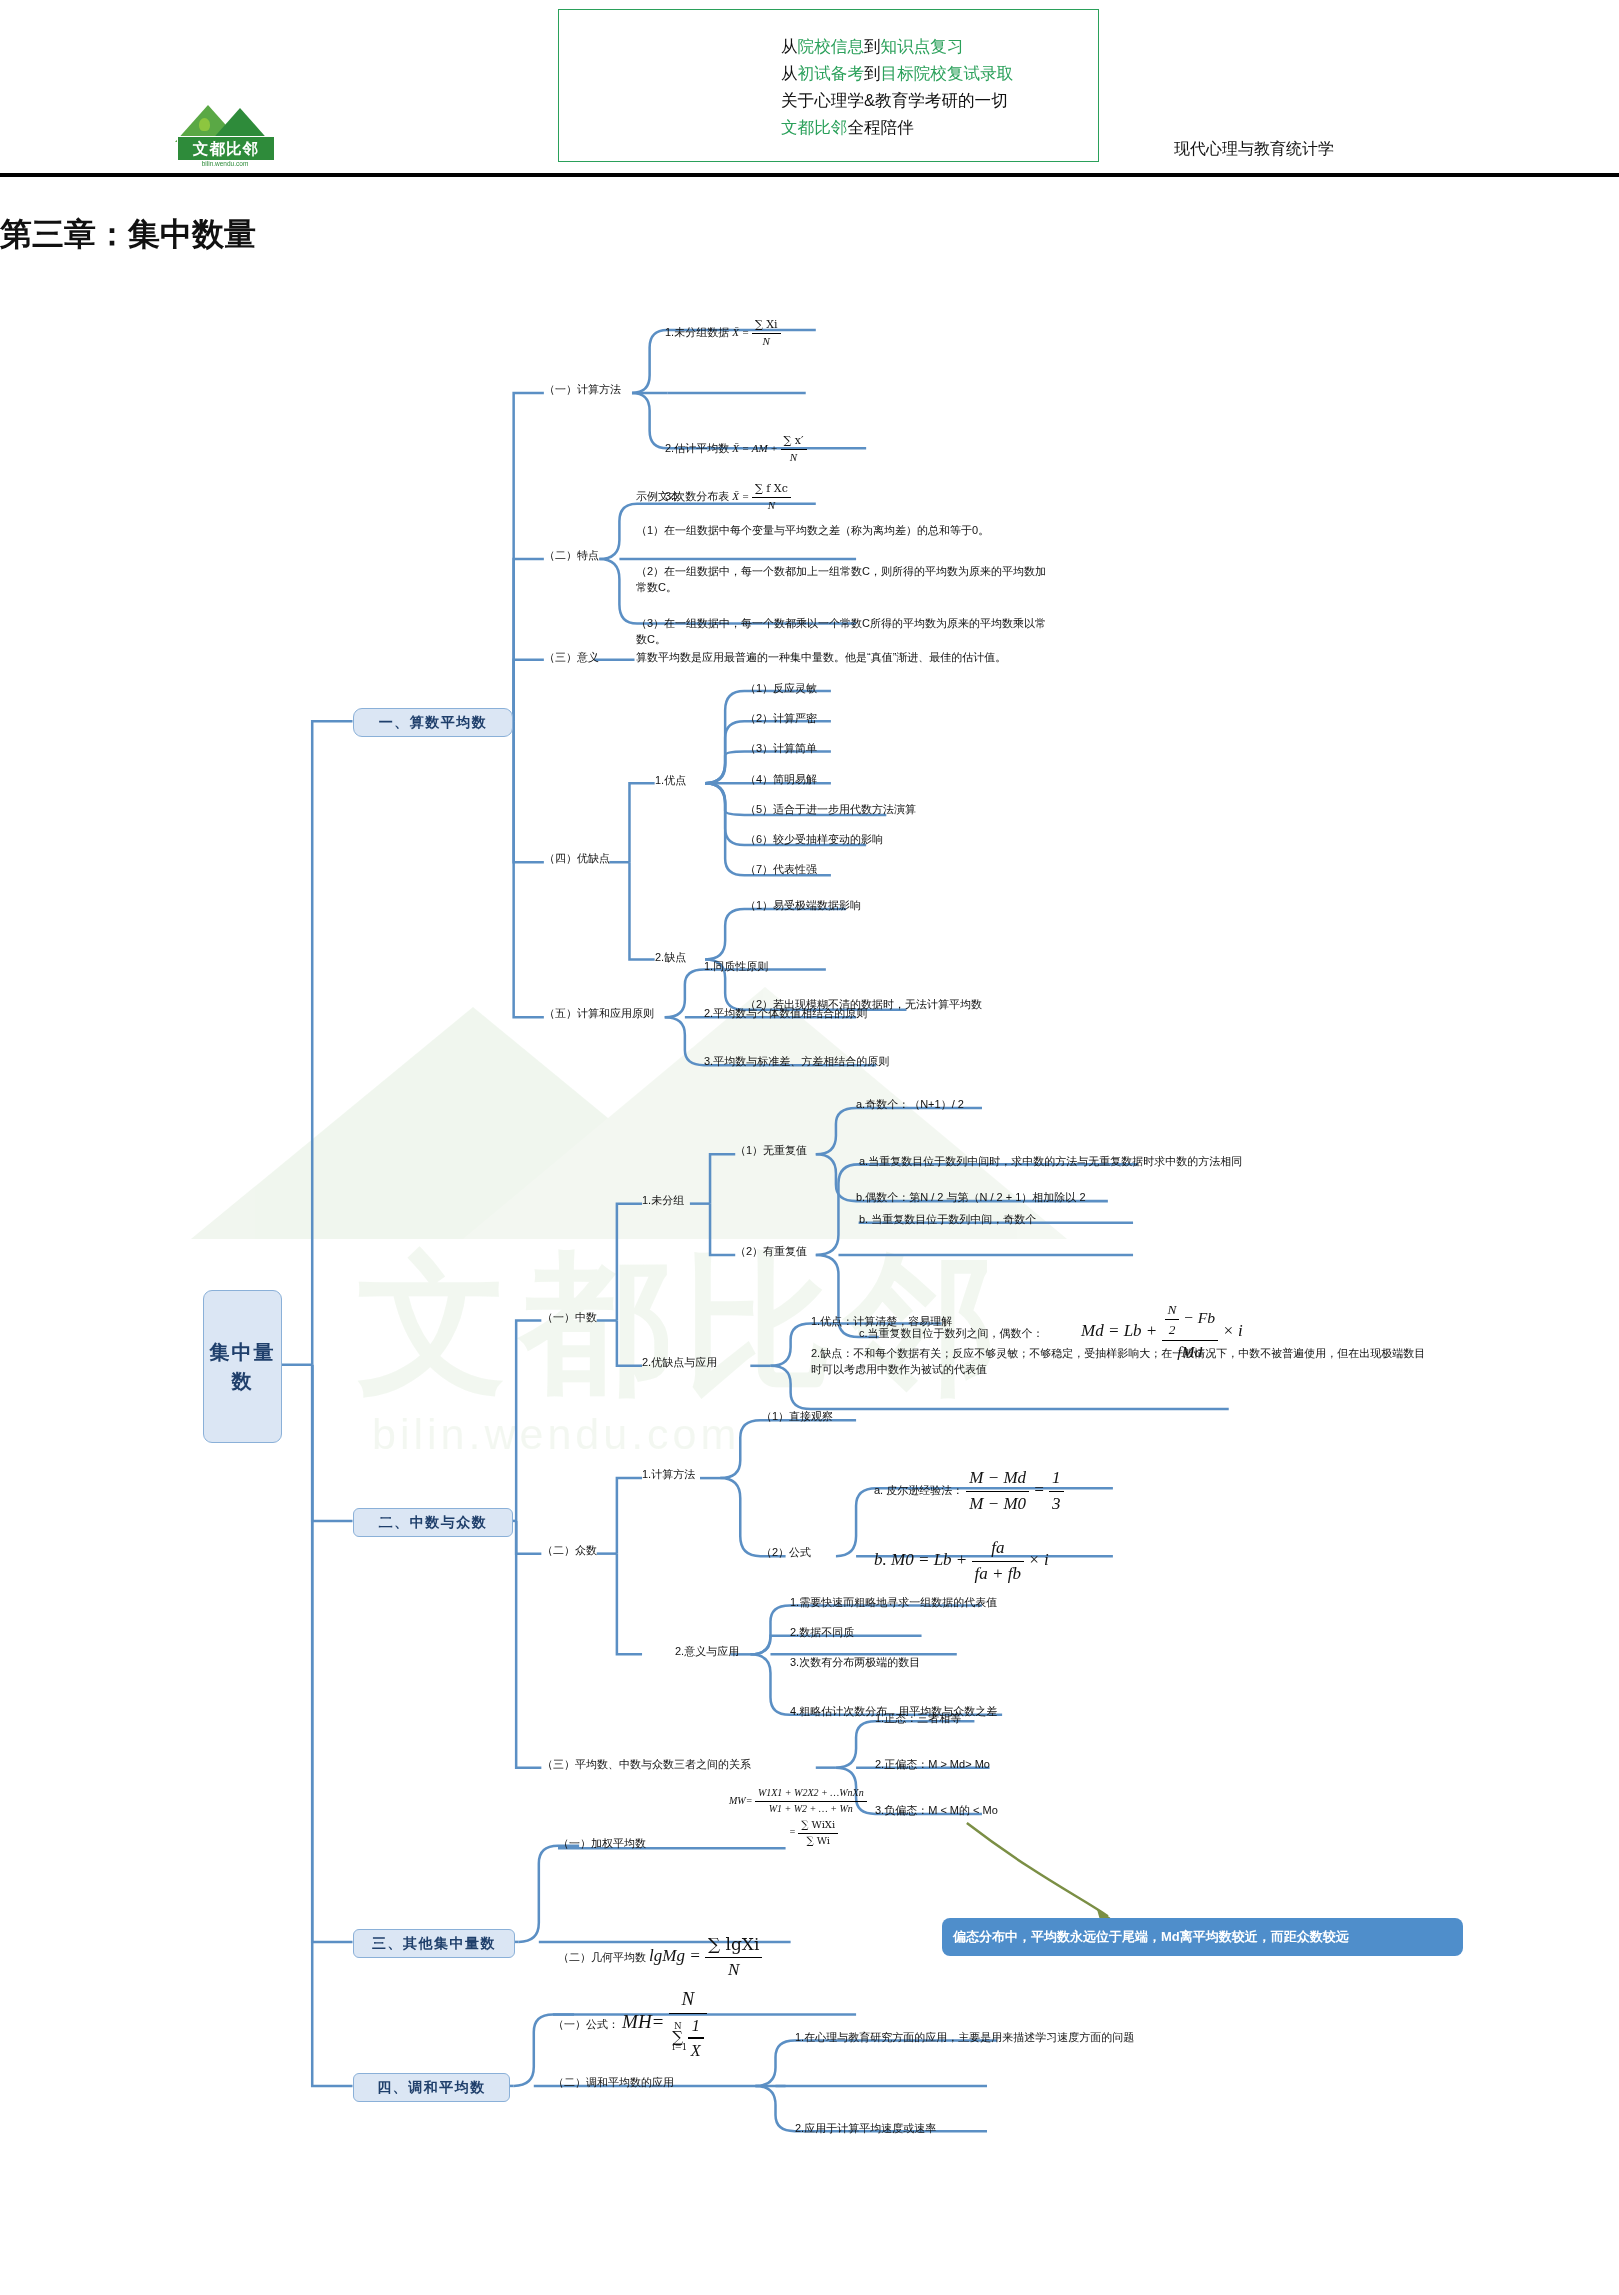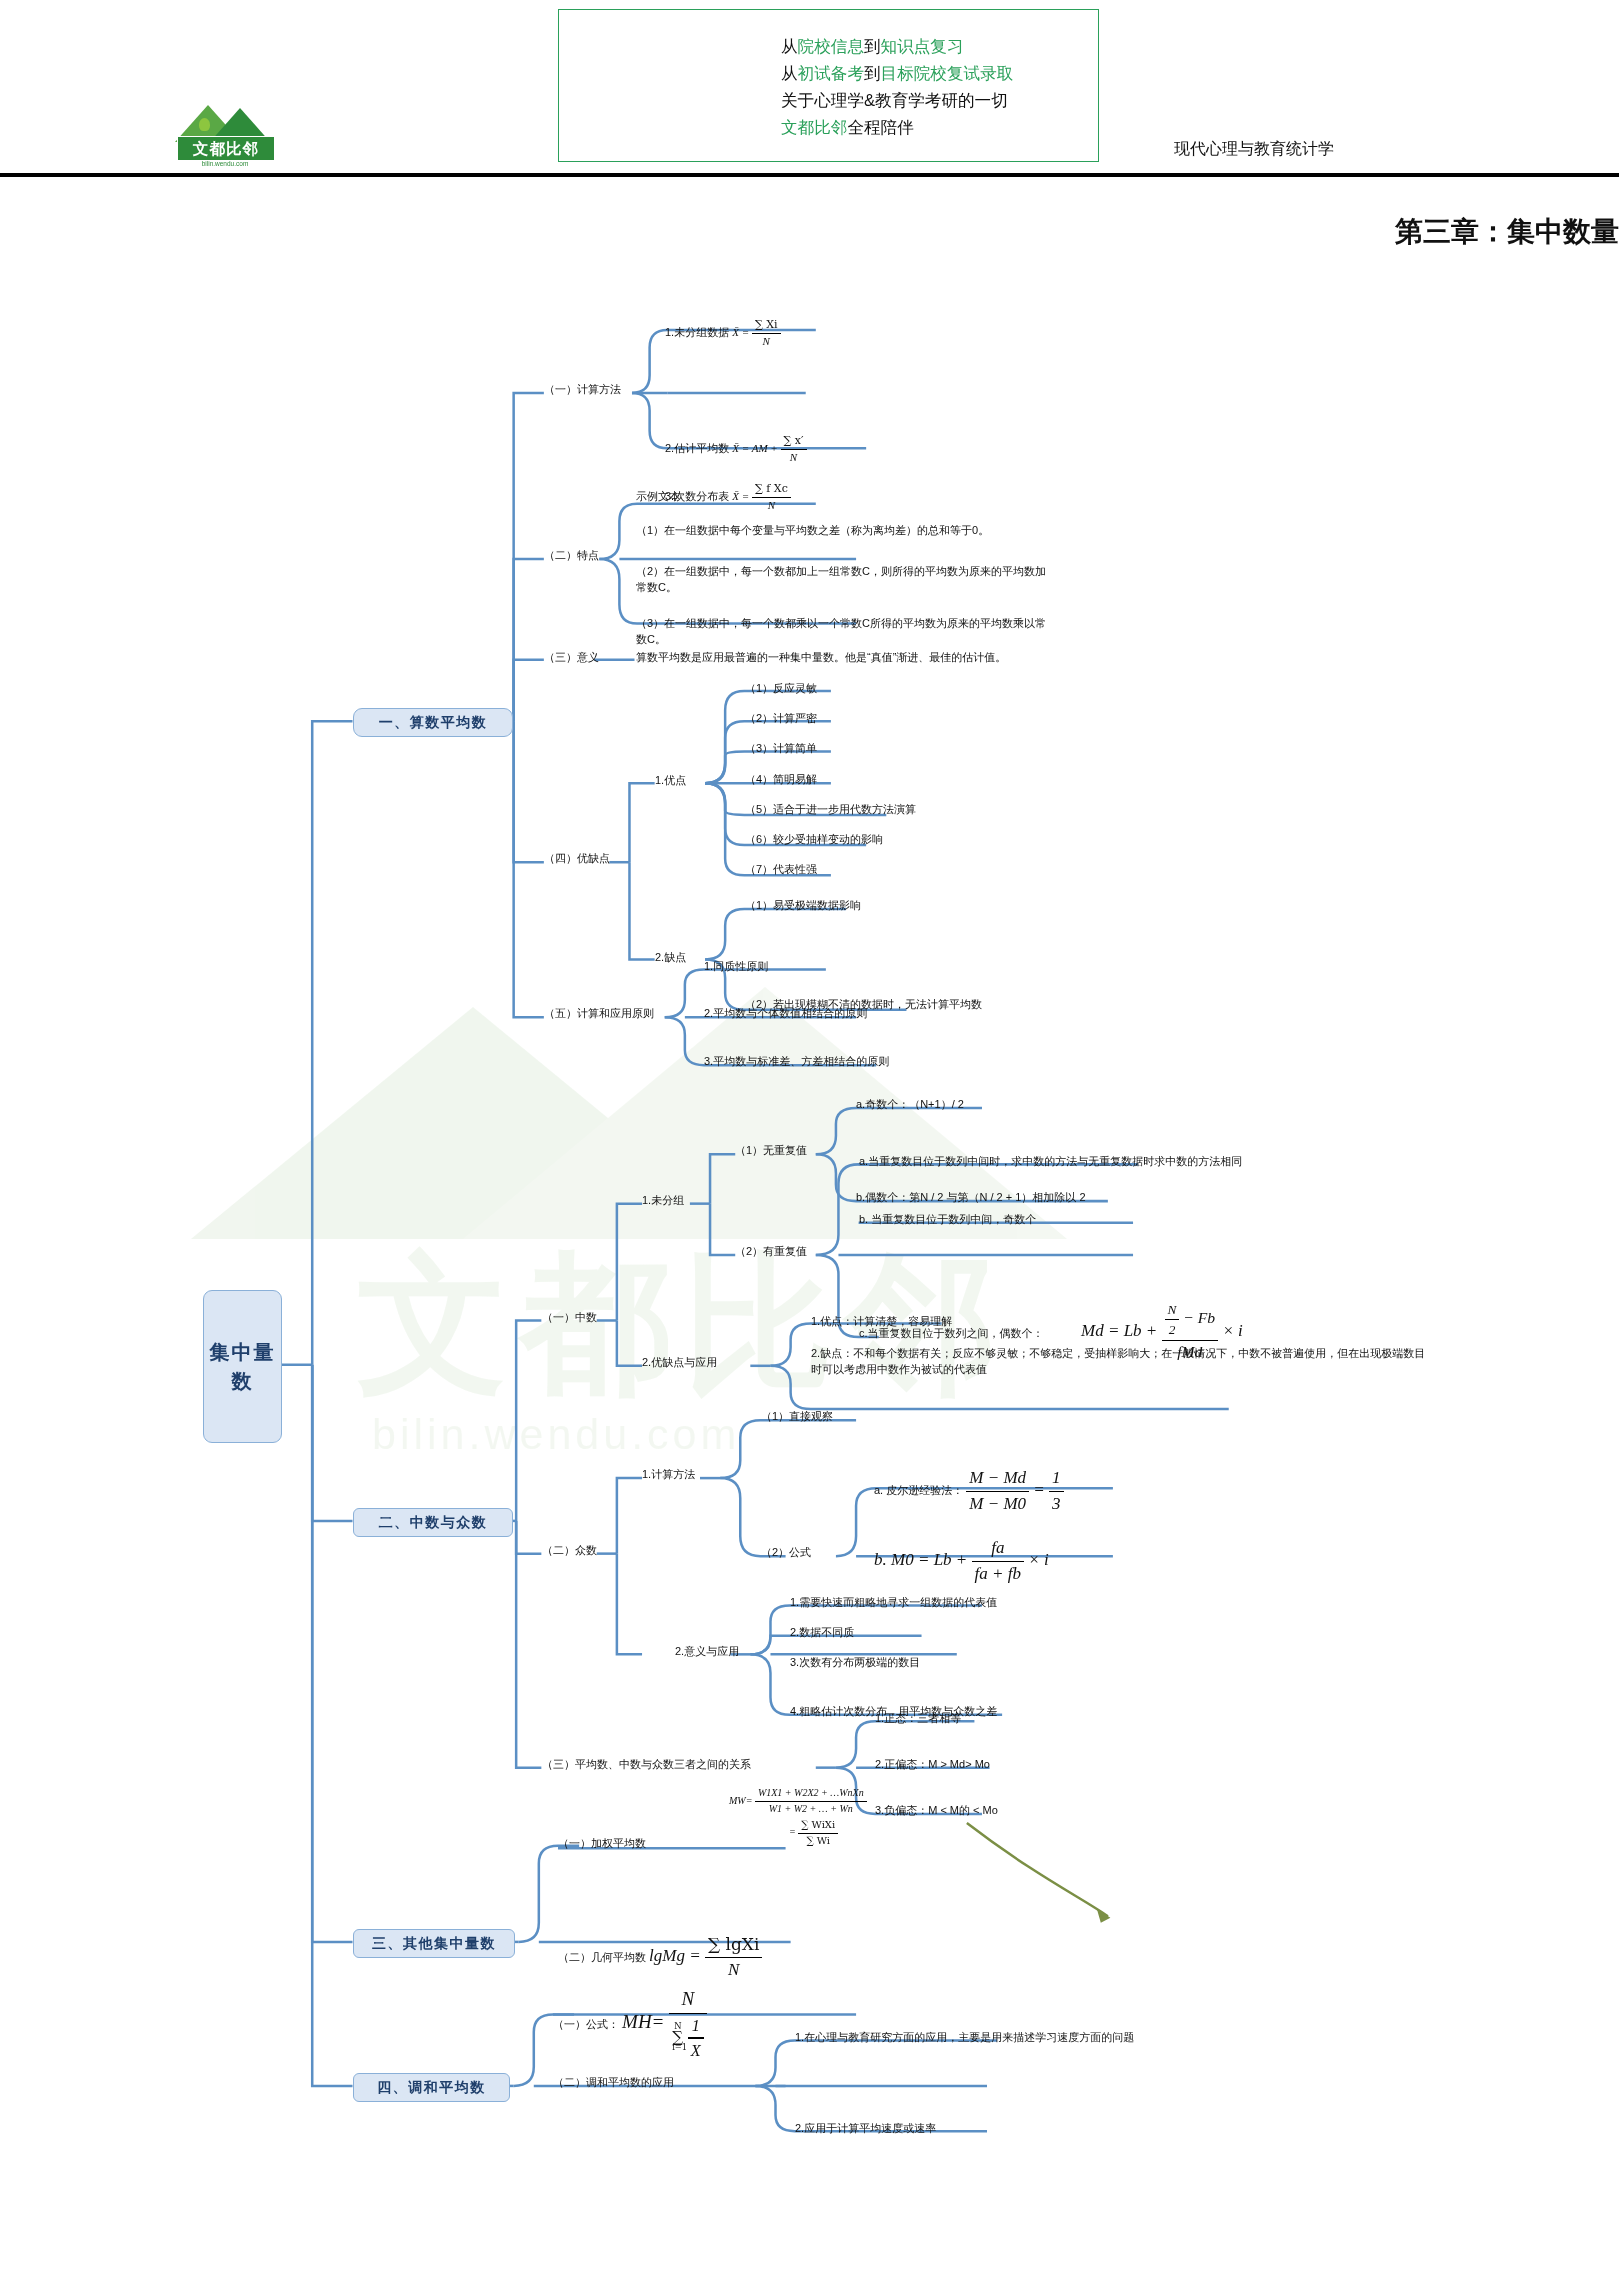--- a/index.html
+++ b/index.html
@@ -21,21 +21,21 @@
   #logo .url{position:absolute;left:11px;top:59px;width:96px;text-align:center;color:#2e8b3a;font-size:6.5px;}
 
   #promo-box{position:absolute;left:558px;top:9px;width:539px;height:151px;border:1.5px solid #2aa05a;background:#fff;}
   #promo-left{position:absolute;left:20px;top:21px;width:191px;text-align:center;}
   #promo-left .l{font-weight:bold;font-size:17.6px;line-height:26px;color:#111;white-space:nowrap;}
   #promo-left .red{color:#e02020;font-weight:bold;font-size:10.6px;line-height:22px;white-space:nowrap;}
   #promo-right{position:absolute;left:222px;top:23px;width:307px;}
   #promo-right .r{font-size:16.6px;line-height:27px;white-space:nowrap;color:#111;}
   #promo-right .g{color:#2aa05a;}
   #book-title{position:absolute;left:1174px;top:139px;font-size:16px;color:#111;white-space:nowrap;}
-  #page-title{position:absolute;left:0;top:213px;width:1619px;text-align:right;font-size:28px;font-weight:bold;color:#111;}
+  #page-title{position:absolute;left:0;top:213px;width:1619px;text-align:left;font-size:32px;font-weight:bold;color:#111;}
 
   
   #watermark{position:absolute;left:191px;top:1007px;width:1058px;height:655px;opacity:.5;pointer-events:none;}
   #watermark .wm-roof{position:absolute;width:0;height:0;border-left:282px solid transparent;border-right:282px solid transparent;border-bottom:232px solid #e3eedf;}
   #watermark .wm-roof.a{left:0;top:0;}
   #watermark .wm-roof.b{left:272px;top:-20px;border-left-width:302px;border-right-width:302px;border-bottom-width:252px;border-bottom-color:#e9f1e5;}
   #watermark .wm-text{position:absolute;left:166px;top:217px;font-size:151px;font-weight:bold;color:#e6f0e2;letter-spacing:12px;white-space:nowrap;}
   #watermark .wm-url{position:absolute;left:181px;top:403px;font-size:43px;color:#e8f1e4;letter-spacing:4px;}
 
   
@@ -355,15 +355,16 @@
         </span>
         <span class="frac" style="font-size:.85em;"><span class="num">1</span><span class="den" style="border-top:1px solid #000;">X</span></span>
       </span>
     </span>
   </span>
 </div>
 <div class="node abs" style="left:553px;top:2075px;">（二）调和平均数的应用</div>
 <div class="node abs" style="left:795px;top:2030px;">1.在心理与教育研究方面的应用，主要是用来描述学习速度方面的问题</div>
 <div class="node abs" style="left:795px;top:2121px;">2.应用于计算平均速度或速率</div>
 
+<div class="callout" style="left:942px;top:1918px;width:499px;">偏态分布中，平均数永远位于尾端，Md离平均数较近，而距众数较远</div>
 
 </div>
 
 
 </body></html>

